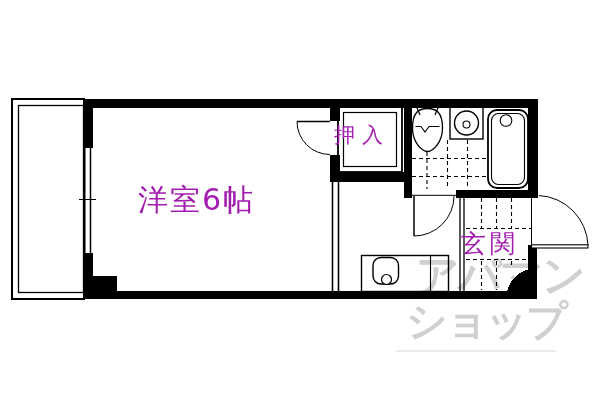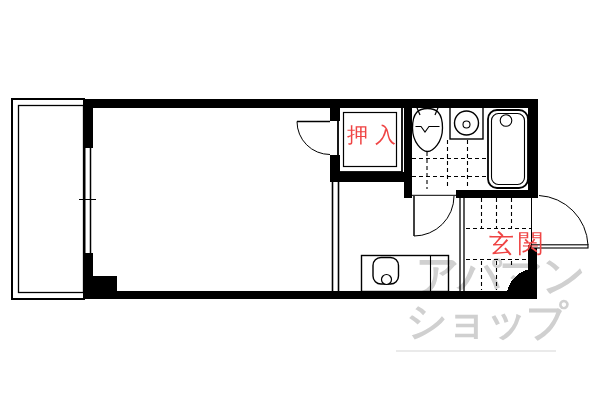--- a/index.html
+++ b/index.html
@@ -2,26 +2,26 @@
 <html><head>
 <meta charset="utf-8">
 <style>
   html,body{margin:0;padding:0;background:#fff;}
   #stage{
     position:relative;width:600px;height:400px;background:#fff;overflow:hidden;
     font-family:"DejaVu Sans",sans-serif;
   }
   #plan-svg{position:absolute;left:0;top:0;}
   .label{
-    position:absolute;color:#ef4444;font-weight:500;white-space:nowrap;
-    text-align:right;font-family:"DejaVu Sans",sans-serif;
+    position:absolute;color:#a21caf;font-weight:500;white-space:nowrap;
+    text-align:left;font-family:"DejaVu Sans",sans-serif;
   }
   .room-label{left:138px;top:183px;width:156px;font-size:30px;letter-spacing:2px;line-height:34px;}
   .closet-label{left:334px;top:123px;width:69px;font-size:21px;letter-spacing:7px;line-height:25px;}
-  .entrance-label{left:461px;top:229px;width:78px;font-size:25px;letter-spacing:4px;line-height:29px;margin-left:8px;}
+  .entrance-label{left:461px;top:229px;width:78px;font-size:25px;letter-spacing:4px;line-height:29px;}
   .watermark{
     position:absolute;font-weight:bold;color:#d0d0d0;mix-blend-mode:multiply;
     text-align:center;white-space:nowrap;z-index:5;
   }
   .wm-line1{left:416px;top:250px;width:164px;font-size:43px;letter-spacing:-2px;line-height:50px;}
   .wm-line2{left:406px;top:297px;width:152px;font-size:41px;letter-spacing:-2px;line-height:48px;}
   .wm-underline{
     position:absolute;left:396px;top:350px;width:160px;height:2px;
     background:#eaeaea;z-index:5;
   }
@@ -135,20 +135,21 @@
       </g>
     </g>
 
     <g stroke="#000" fill="none">
       <line x1="531.5" y1="195" x2="531.5" y2="245" stroke-width="1"></line>
       <rect x="531.5" y="244.8" width="56.5" height="3.2" fill="#fff" stroke-width="1.1"></rect>
       <path d="M588,245 A52,52 0 0 0 539,195.5" stroke-width="1"></path>
     </g>
   </svg>
 
+  <div class="label room-label">洋室6帖</div>
   <div class="label closet-label">押入</div>
   <div class="label entrance-label">玄関</div>
 
   <div class="watermark wm-line1">アパマン</div>
   <div class="watermark wm-line2">ショップ</div>
   <div class="wm-underline"></div>
 
 </div>
 
 </body></html>

